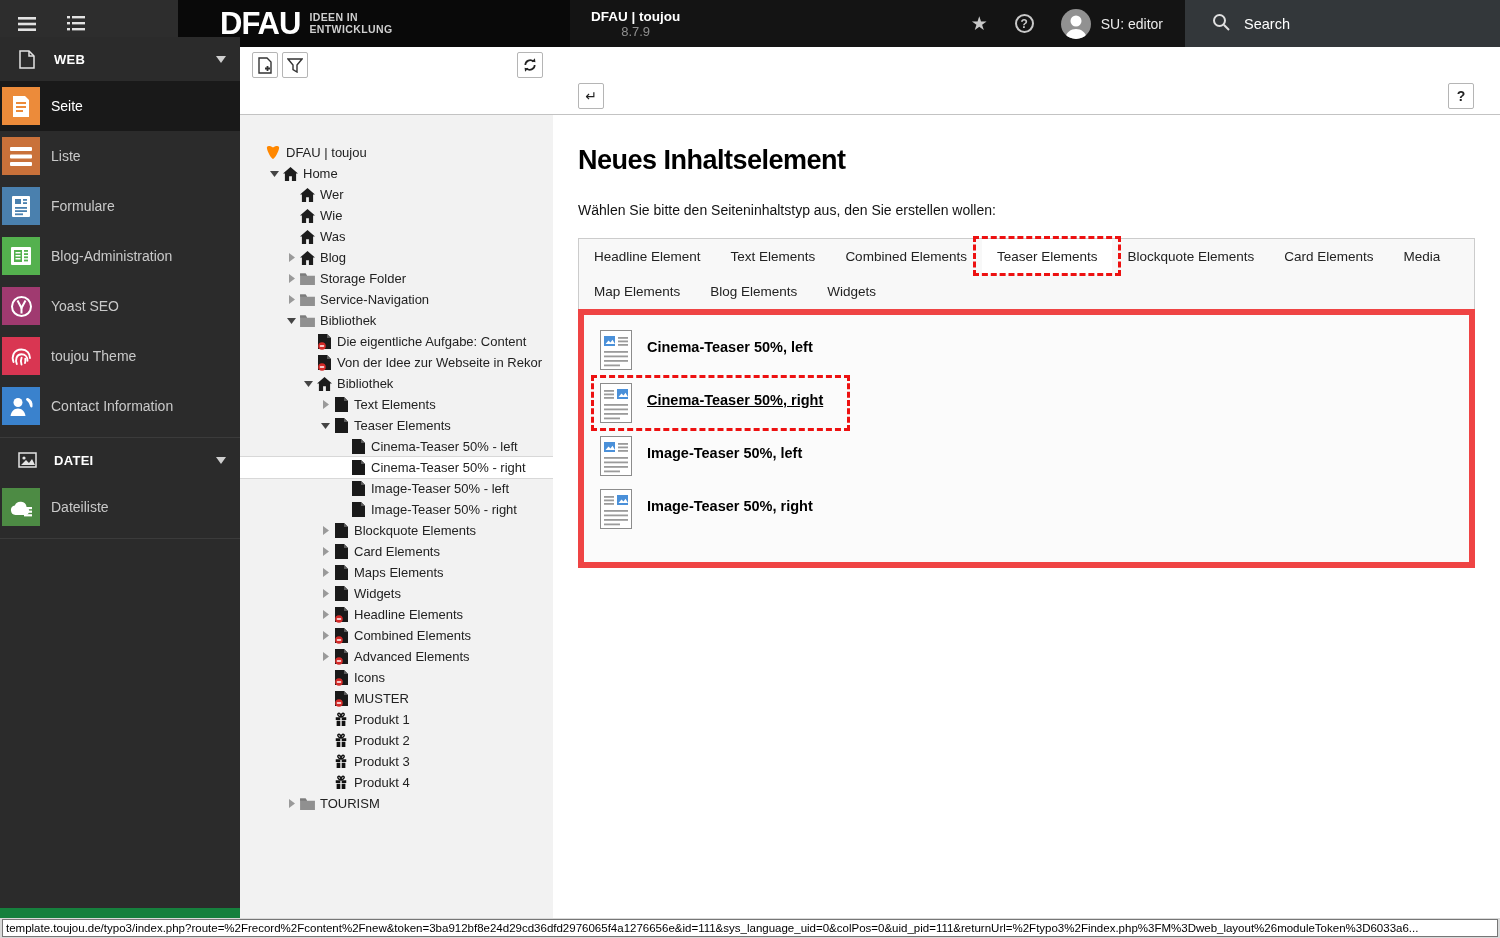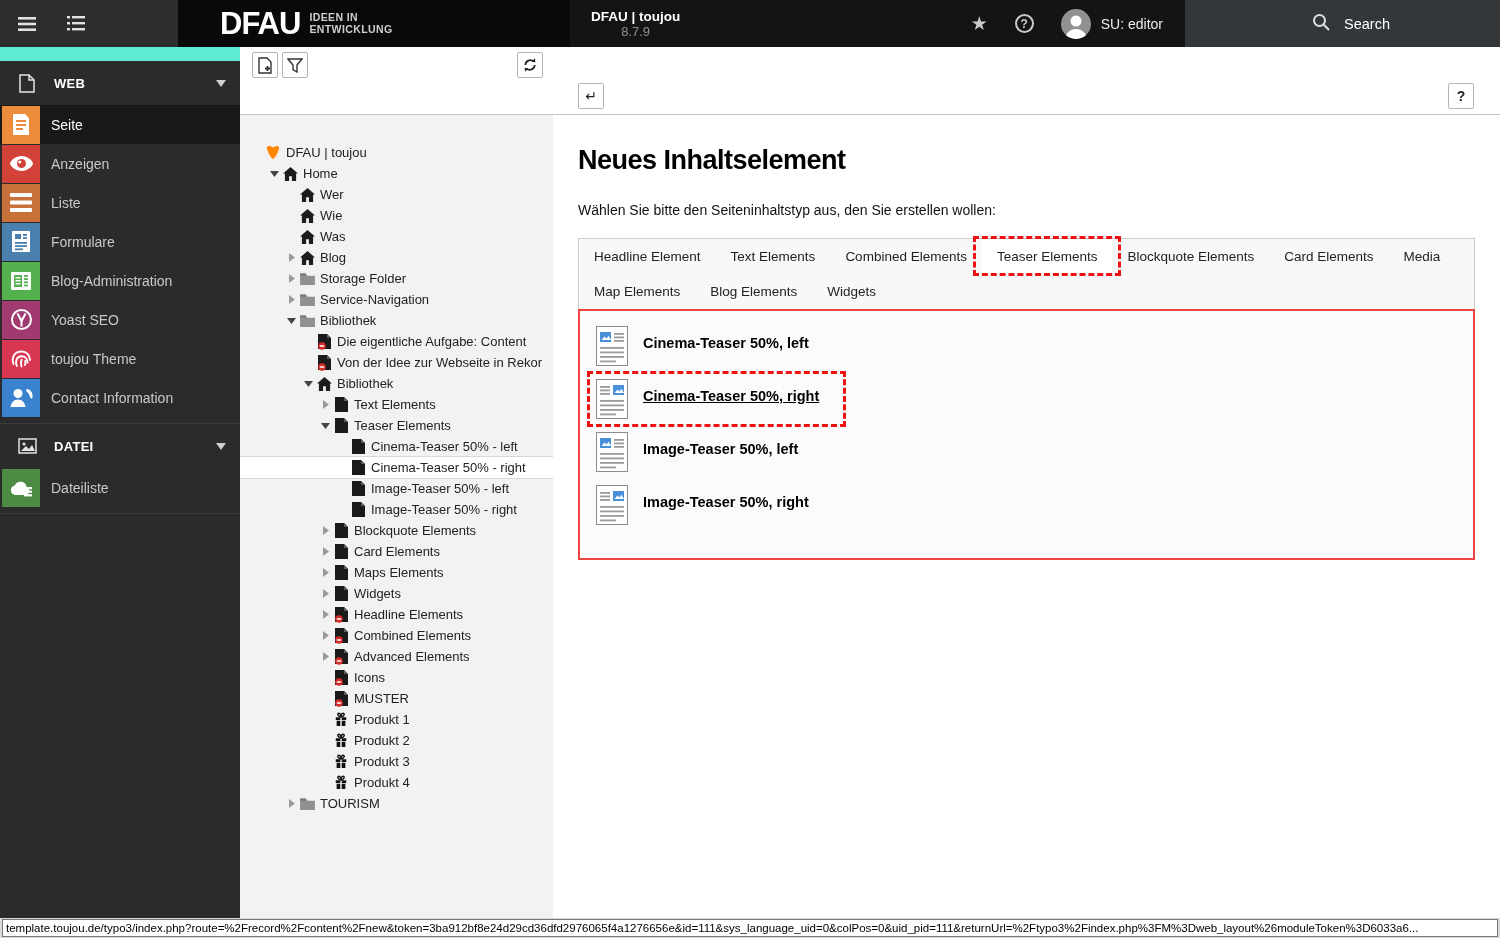--- a/index.html
+++ b/index.html
@@ -1,44 +1,44 @@
 <!DOCTYPE html>
 <html><head>
 <meta charset="utf-8">
 <style>
   * { box-sizing: border-box; margin: 0; padding: 0; }
   html,body { background:#555; }
   body { font-family: "Liberation Sans", sans-serif; }
-  #app { position:relative; width:1500px; height:938px; background:#5eead4; overflow:hidden; }
+  #app { position:relative; width:1500px; height:938px; background:#15803d; overflow:hidden; }
 
   
   .topbar { position:absolute; left:0; top:0; width:1500px; height:47px; display:flex; background:#141414; }
   .tb-icons { width:178px; background:#2d2d2d; display:flex; align-items:center; gap:25px; padding-left:15px; }
   .tb-btn { display:flex; align-items:center; justify-content:center; width:24px; height:24px; cursor:pointer; }
   .tb-brand { width:392px; background:#090909; display:flex; align-items:center; gap:9px; padding-left:42px; }
   .brand-word { color:#fff; font-size:31px; font-weight:800; letter-spacing:-1px; }
   .brand-tag { display:flex; flex-direction:column; color:#cfcfcf; font-size:10.5px; font-weight:700; letter-spacing:.4px; line-height:1.1; }
   .tb-module { display:flex; flex-direction:column; justify-content:center; padding-left:21px; color:#fff; }
   .tb-module .t { font-size:13.5px; font-weight:700; }
   .tb-module .v { font-size:13px; color:#8f8f8f;text-align:center; }
   .tb-main { flex:1; display:flex; align-items:center; justify-content:flex-end; gap:27px; padding-right:22px; background:#141414; }
   .star-ic { color:#c9c9c9; font-size:19px; }
   .help-ic { width:19px; height:19px; border:2px solid #c9c9c9; border-radius:50%; color:#c9c9c9; font-size:12px; font-weight:700; display:flex; align-items:center; justify-content:center; }
   .tb-user { display:flex; align-items:center; gap:10px; color:#ebebeb; font-size:14px; }
   .avatar { width:30px; height:30px; border-radius:50%; background:#919191; overflow:hidden; display:flex; align-items:flex-end; justify-content:center; }
-  .tb-search { width:315px; background:#33373a; display:flex; align-items:center; gap:14px; padding-left:17px; color:#fff; font-size:14.5px; cursor:pointer;justify-content:center; }
+  .tb-search { width:315px; background:#33373a; display:flex; align-items:center; gap:14px; padding-left:27px; color:#fff; font-size:14.5px; cursor:pointer; }
 
   
-  .sidebar { position:absolute; left:0; top:61px; width:240px; height:871px; background:#2b2b2b; }
+  .sidebar { position:absolute; left:0; top:37px; width:240px; height:871px; background:#2b2b2b; }
   .sb-section { border-bottom:1px solid #3b3b3b; padding-bottom:6px; }
   .sb-header { height:44px; display:flex; align-items:center; gap:10px; padding:0 14px 0 10px; cursor:pointer; }
   .sb-header .hd-ic { width:34px; display:flex; justify-content:center; }
   .sb-header .hd-label { color:#fff; font-size:13px; font-weight:700; letter-spacing:.3px; }
   .sb-header .hd-caret { margin-left:auto; color:#cfcfcf; font-size:10px; }
-  .sb-item { height:39px; display:flex; align-items:center; gap:11px; cursor:pointer; }
+  .sb-item { height:50px; display:flex; align-items:center; gap:11px; cursor:pointer; }
   .sb-item.active { background:#191919; }
   .sb-item.active .sb-label { color:#fff; }
   .sb-tile { width:38px; height:38px; flex:0 0 38px; margin-left:2px; display:flex; align-items:center; justify-content:center; }
   .sb-label { color:#c9c9c9; font-size:14px; }
 
   
   .docheader { position:absolute; left:240px; top:47px; width:1260px; height:68px; background:#fff; border-bottom:1px solid #c3c3c3; }
   .dh-btn { position:absolute; width:26px; height:26px; background:#fff; border:1px solid #b5b5b5; border-radius:2px; display:flex; align-items:center; justify-content:center; cursor:pointer; color:#222; font-size:14px; }
 
   
@@ -52,21 +52,21 @@
   
   .content { position:absolute; left:553px; top:115px; right:0; bottom:20px; background:#fff; padding:30px 0 0 25px; }
   .page-title { font-size:27px; font-weight:700; letter-spacing:-.5px; color:#000; margin-bottom:26px; }
   .page-sub { font-size:14px; color:#111; margin-bottom:20px; }
   .nt-wrap { width:897px; }
   .tabs { background:#f8f8f8; border:1px solid #ccc; border-bottom:none; }
   .tabs-row { display:flex; }
   .tab { padding:10px 15px; font-size:13.5px; color:#222; cursor:pointer; position:relative; }
   .tab.active { background:#fff; }
   .tab.annotated::after { content:""; position:absolute; left:-9px; right:-9px; top:-3px; bottom:-2px; border:3px dashed #ed1111; pointer-events:none; }
-  .panel { background:#fbfbfb; border:2px solid #ef4444; padding:15px 16px 20px; min-height:196px; }
+  .panel { background:#fbfbfb; border:6px solid #ef4444; padding:15px 16px 20px; min-height:196px; }
   .ce-item { display:flex; gap:15px; margin-bottom:9px; width:max-content; position:relative; cursor:pointer; }
   .ce-item.annotated::after { content:""; position:absolute; left:-9px; right:-27px; top:-8px; bottom:-4px; border:3px dashed #ed1111; pointer-events:none; }
   .ce-label { font-weight:700; font-size:14.5px; color:#000; margin-top:9px; }
   .ce-label.underlined { text-decoration:underline; }
 
   
   .statusbar { position:absolute; left:0; bottom:0; width:1500px; height:20px; background:#d9d9d9; padding:1px 2px; }
   .status-box { width:100%; height:18px; background:#fff; border:1px solid #767676; font-size:11.5px; color:#000; padding:2px 3px; white-space:nowrap; overflow:hidden; }
 </style>
 </head>
@@ -153,30 +153,20 @@
                 <g fill="currentColor">
                   <rect x="5" y="7" width="10" height="2"></rect>
                   <rect x="5" y="11" width="10" height="2"></rect>
                   <rect x="5" y="15" width="7" height="2"></rect>
                 </g>
               </svg>
             </span>
             <span class="sb-label">Seite</span>
           </div>
           <div class="sb-item">
-            <span class="sb-tile" style="background: rgb(210, 66, 56); color: rgb(210, 66, 56);">
-              <svg width="25" height="17" viewBox="0 0 25 17">
-                <path d="M12.5 1C6.5 1 2.3 5 .8 8.5 2.3 12 6.5 16 12.5 16s10.2-4 11.7-7.5C22.7 5 18.5 1 12.5 1z" fill="#fff"></path>
-                <circle cx="12.5" cy="8.5" r="4.5" fill="currentColor"></circle>
-                <circle cx="10.8" cy="7" r="1.6" fill="#fff"></circle>
-              </svg>
-            </span>
-            <span class="sb-label">Anzeigen</span>
-          </div>
-          <div class="sb-item">
             <span class="sb-tile" style="background: rgb(201, 113, 58); color: rgb(201, 113, 58);">
               <svg width="22" height="19" viewBox="0 0 22 19">
                 <g fill="#fff">
                   <rect y="0" width="22" height="4" rx="1"></rect>
                   <rect y="7.5" width="22" height="4" rx="1"></rect>
                   <rect y="15" width="22" height="4" rx="1"></rect>
                 </g>
               </svg>
             </span>
             <span class="sb-label">Liste</span>

